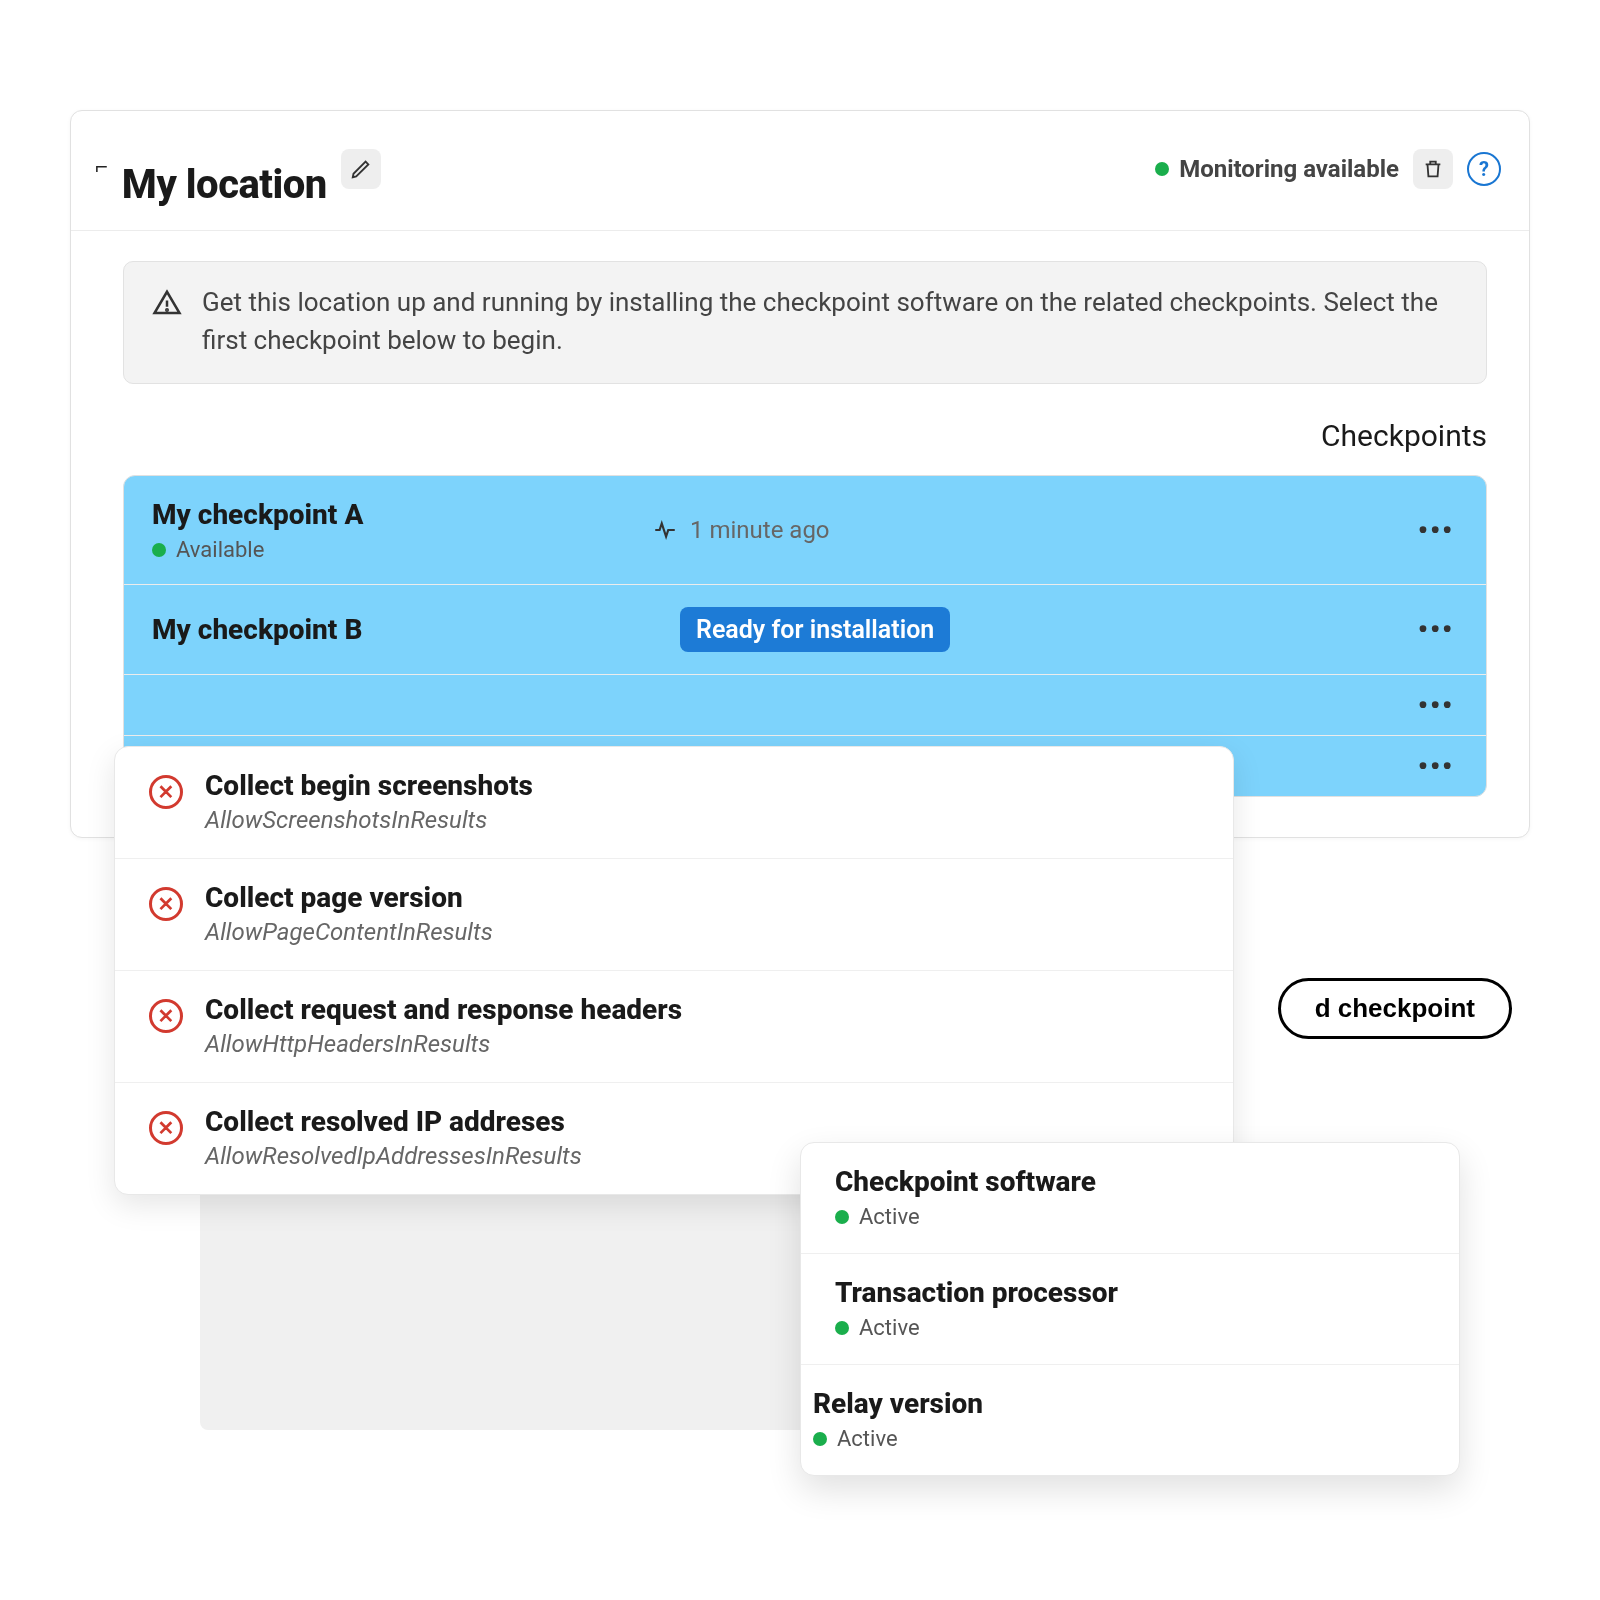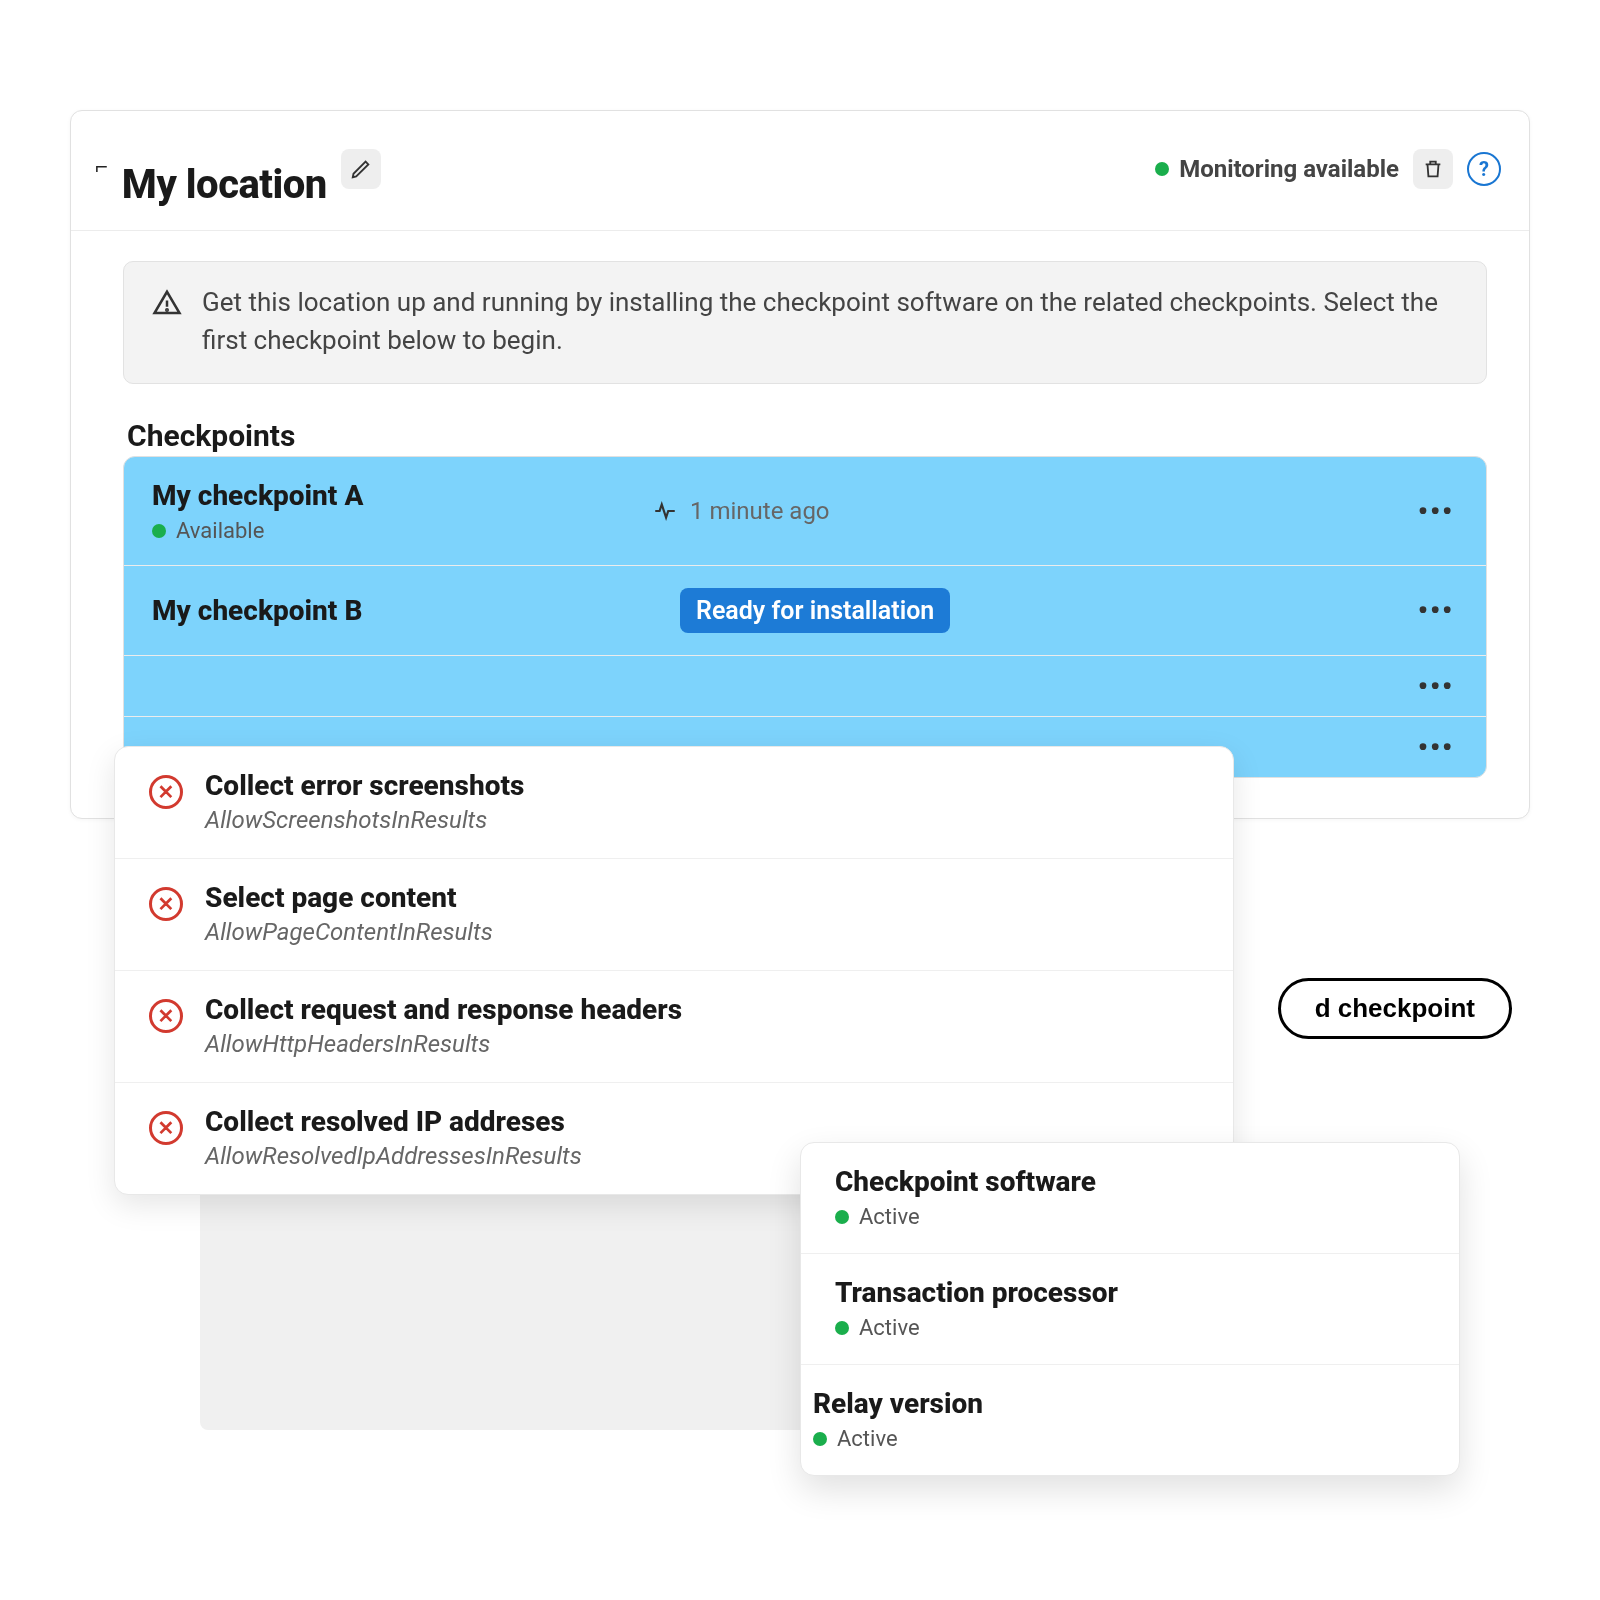--- a/index.html
+++ b/index.html
@@ -55,21 +55,21 @@
   .body-pad { padding: 30px 42px 40px 52px; }
 
   .alert {
     display:flex; gap:20px;
     background:#f3f3f3; border:1px solid #e2e2e2; border-radius:10px;
     padding: 22px 11px 24px 28px;
     font-size:26px; line-height:1.45; color:#444;
   }
   .alert svg { flex-shrink:0; margin-top:4px; }
 
-  .section-title { font-size:30px; font-weight:700; margin: 34px 0 3px 4px; }
+  .section-title { font-size:30px; font-weight:400; margin: 34px 0 22px 4px; text-align: right; }
 
   .cp-list { border:1px solid #e1e1e1; border-radius:12px; background:#7dd3fc; }
   .cp-row {
     display:flex; align-items:center;
     padding: 22px 28px;
     border-bottom:1px solid #ececec;
     gap: 20px;
   }
   .cp-row:last-child { border-bottom:none; }
   .cp-left { min-width: 480px; }
@@ -242,28 +242,28 @@
       </div>
     </div>
   </div>
 
   <button class="add-btn">d checkpoint</button>
 
   <div class="collect-panel">
     <div class="collect-row">
       <span class="x-circle">✕</span>
       <div>
-        <div class="collect-title">Collect error screenshots</div>
+        <div class="collect-title">Collect begin screenshots</div>
         <div class="collect-key">AllowScreenshotsInResults</div>
       </div>
     </div>
     <div class="collect-row">
       <span class="x-circle">✕</span>
       <div>
-        <div class="collect-title">Select page content</div>
+        <div class="collect-title">Collect page version</div>
         <div class="collect-key">AllowPageContentInResults</div>
       </div>
     </div>
     <div class="collect-row">
       <span class="x-circle">✕</span>
       <div>
         <div class="collect-title">Collect request and response headers</div>
         <div class="collect-key">AllowHttpHeadersInResults</div>
       </div>
     </div>

